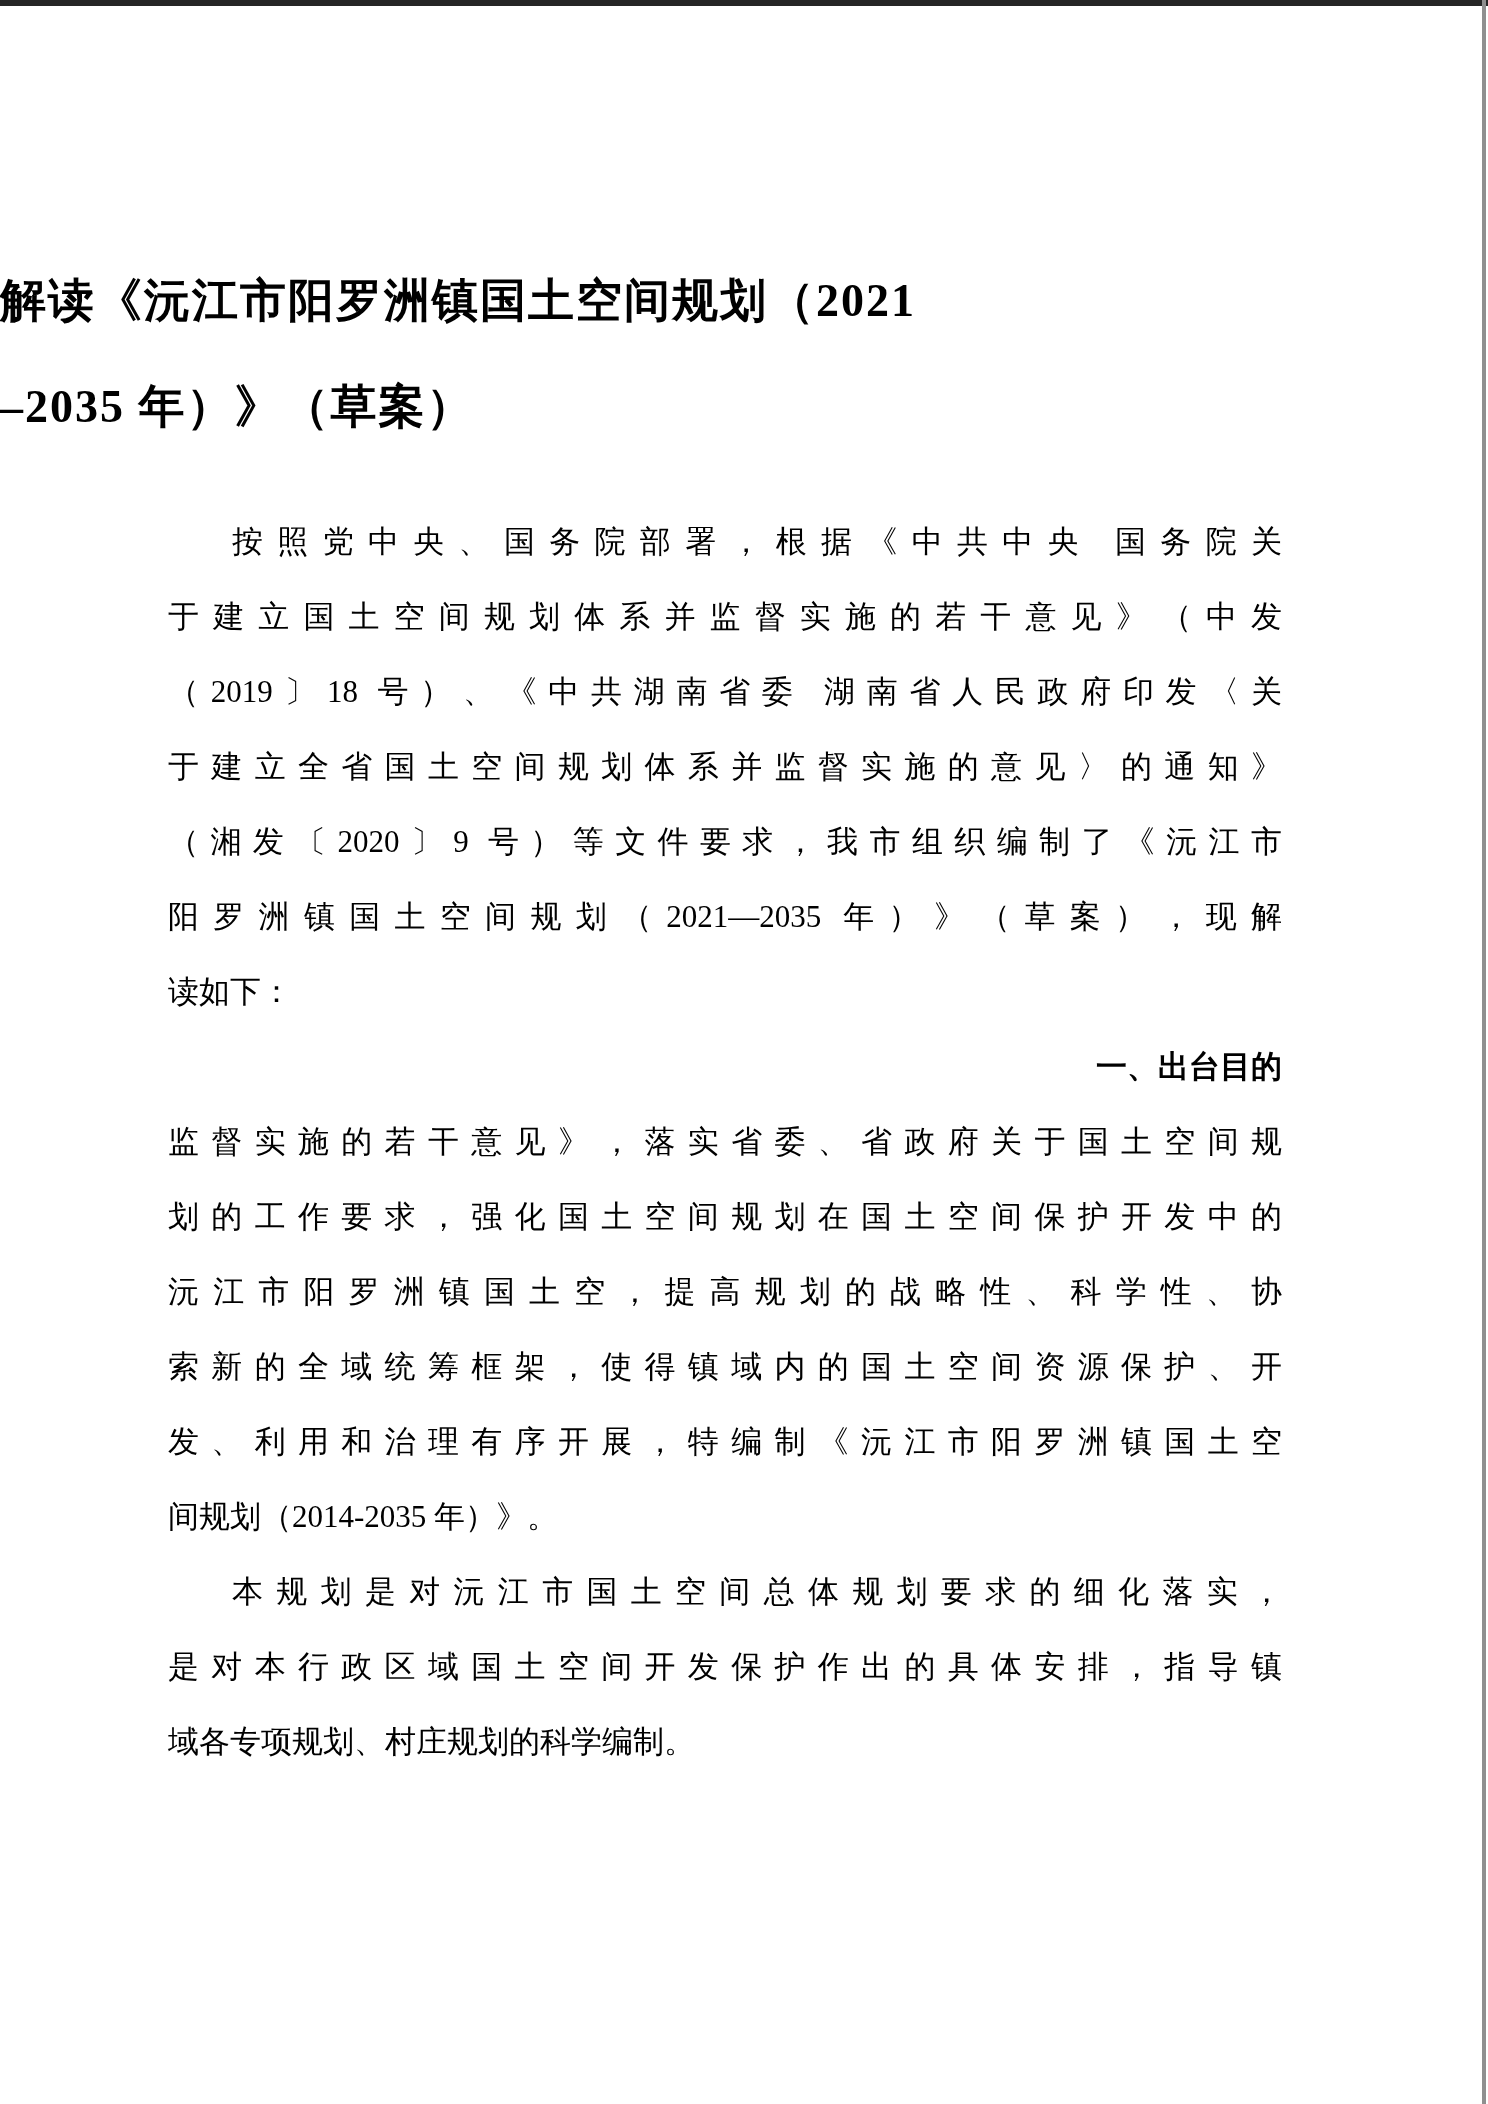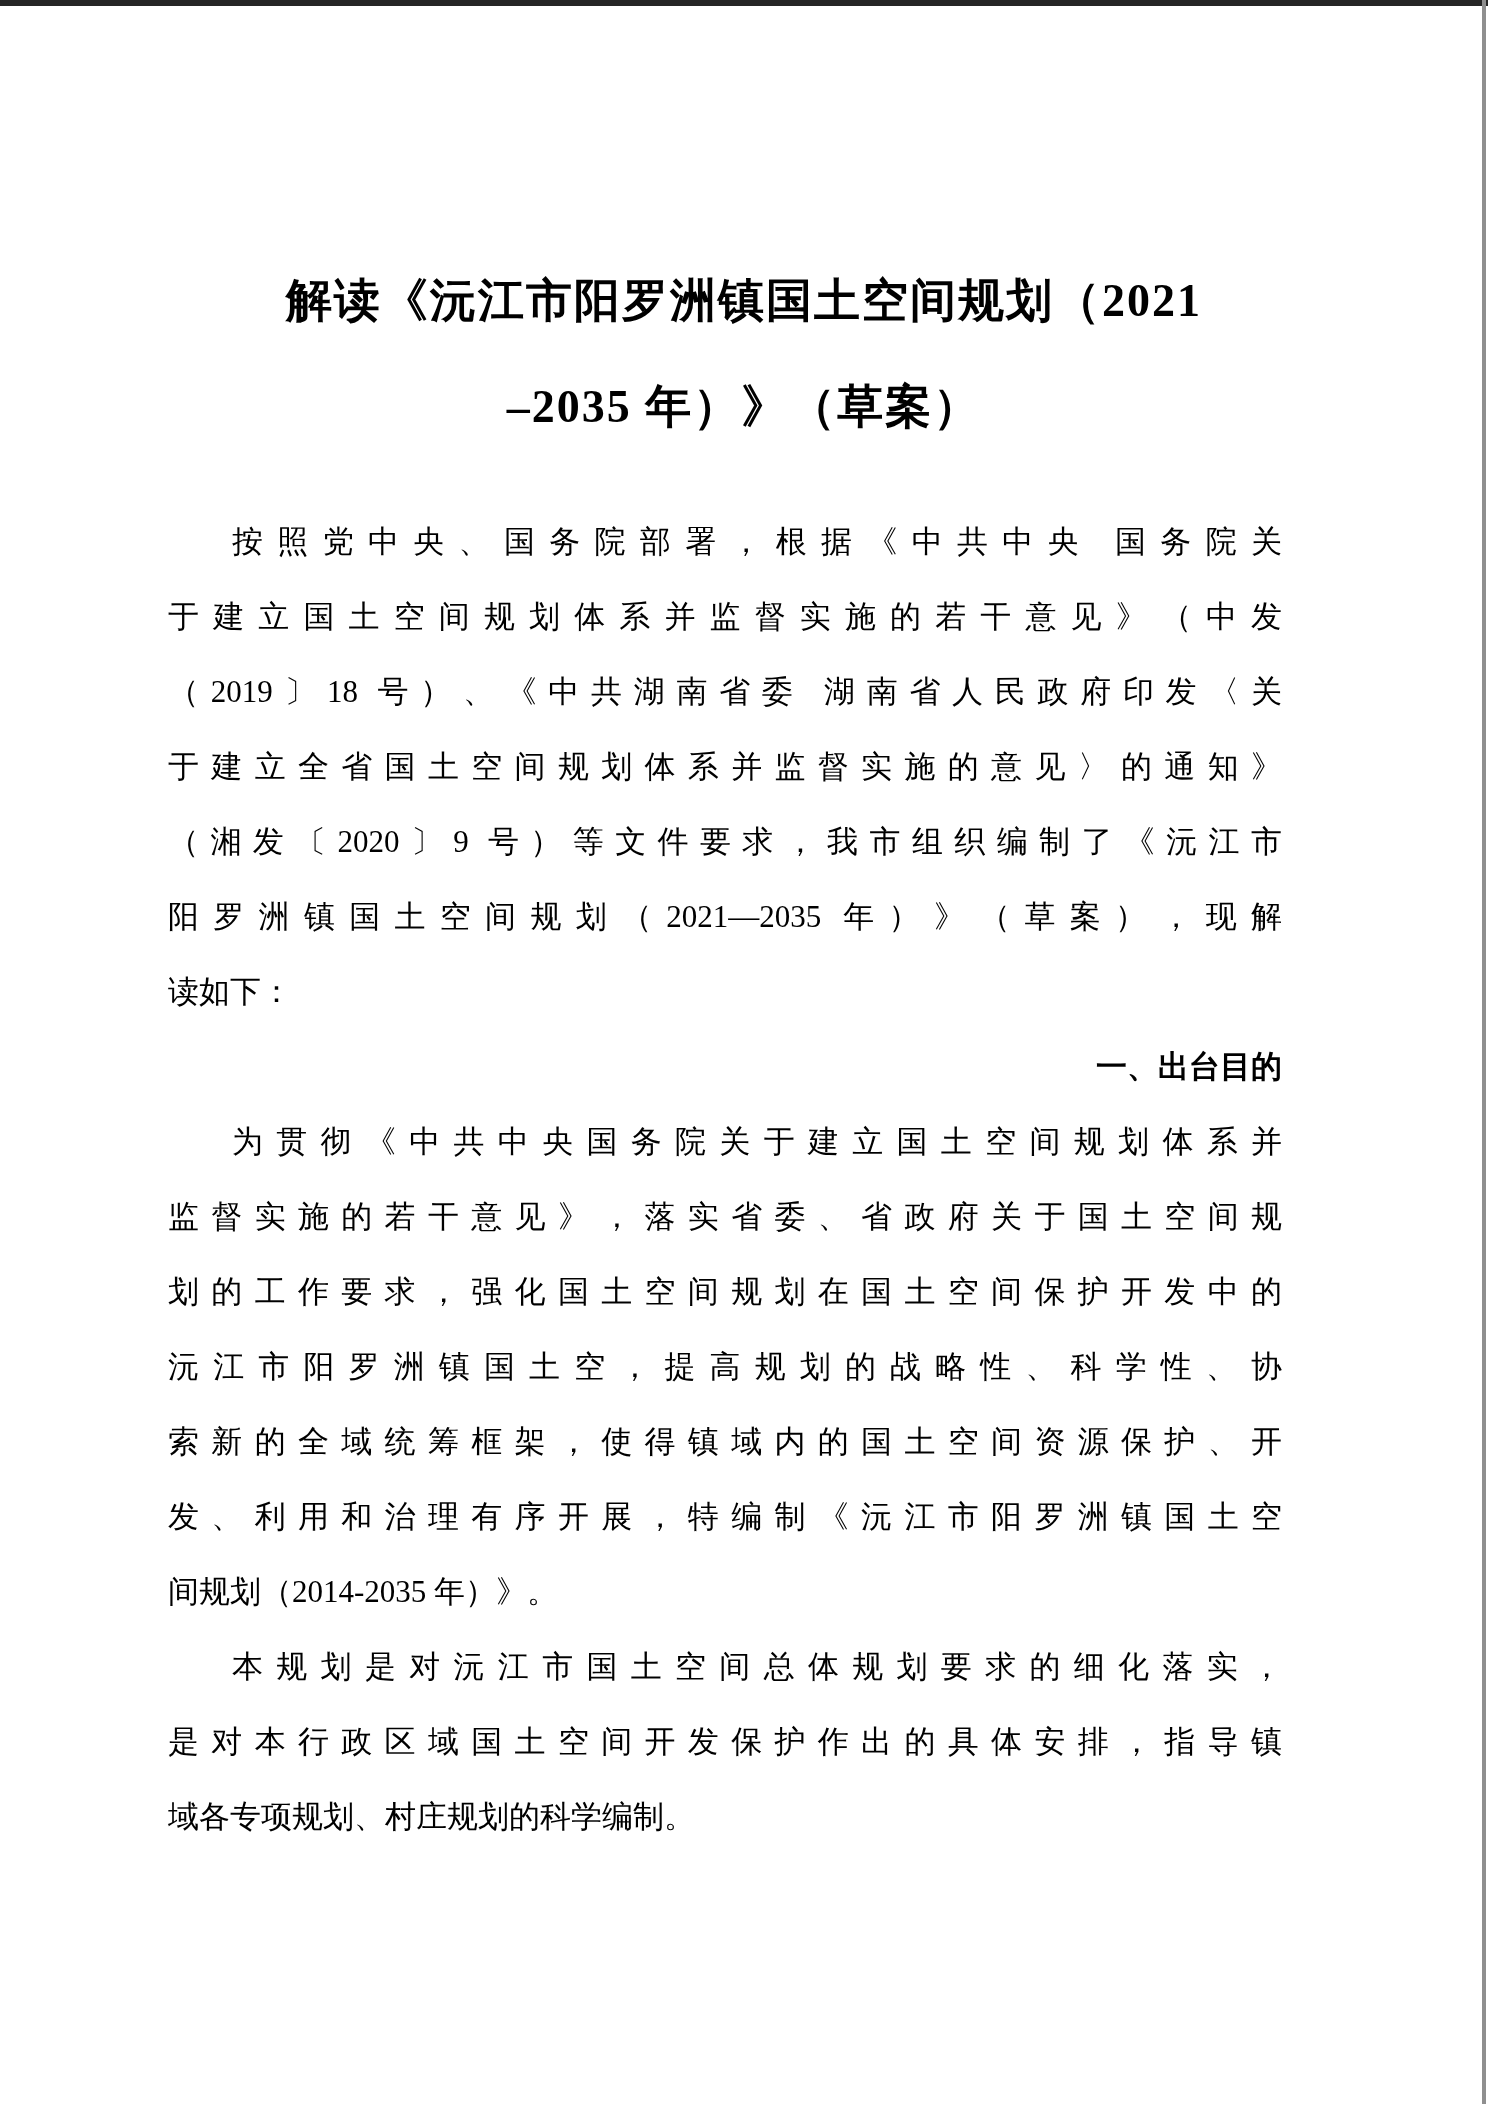--- a/index.html
+++ b/index.html
@@ -19,21 +19,21 @@
     background: #262626;
   }
   .right-edge {
     position: absolute;
     top: 0; right: 2px;
     width: 4px; height: 100%;
     background: #8f8f8f;
   }
   .doc-title {
     padding-top: 248px;
-    text-align: center;
+    text-align: left;
     font-weight: bold;
     font-size: 46px;
     line-height: 106px;
     letter-spacing: 2px;
   }
   .doc-body {
     margin: 44px 206px 0 168px;
   }
   .line {
     font-size: 31px;
@@ -69,21 +69,20 @@
       <div class="line indent">按照党中央、国务院部署，根据《中共中央 国务院关</div>
       <div class="line">于建立国土空间规划体系并监督实施的若干意见》（中发</div>
       <div class="line">（2019〕18 号）、《中共湖南省委 湖南省人民政府印发〈关</div>
       <div class="line">于建立全省国土空间规划体系并监督实施的意见〉的通知》</div>
       <div class="line">（湘发〔2020〕9 号）等文件要求，我市组织编制了《沅江市</div>
       <div class="line">阳罗洲镇国土空间规划（2021—2035 年）》（草案），现解</div>
       <div class="line noju">读如下：</div>
     </div>
     <div class="hd">一、出台目的</div>
     <div>
-      <div class="line indent">为贯彻《中共中央国务院关于建立国土空间规划体系并</div>
       <div class="line">监督实施的若干意见》，落实省委、省政府关于国土空间规</div>
       <div class="line">划的工作要求，强化国土空间规划在国土空间保护开发中的</div>
       <div class="line">沅江市阳罗洲镇国土空，提高规划的战略性、科学性、协</div>
       <div class="line">索新的全域统筹框架，使得镇域内的国土空间资源保护、开</div>
       <div class="line">发、利用和治理有序开展，特编制《沅江市阳罗洲镇国土空</div>
       <div class="line noju">间规划（2014-2035 年）》。</div>
     </div>
     <div>
       <div class="line indent">本规划是对沅江市国土空间总体规划要求的细化落实，</div>
       <div class="line">是对本行政区域国土空间开发保护作出的具体安排，指导镇</div>

